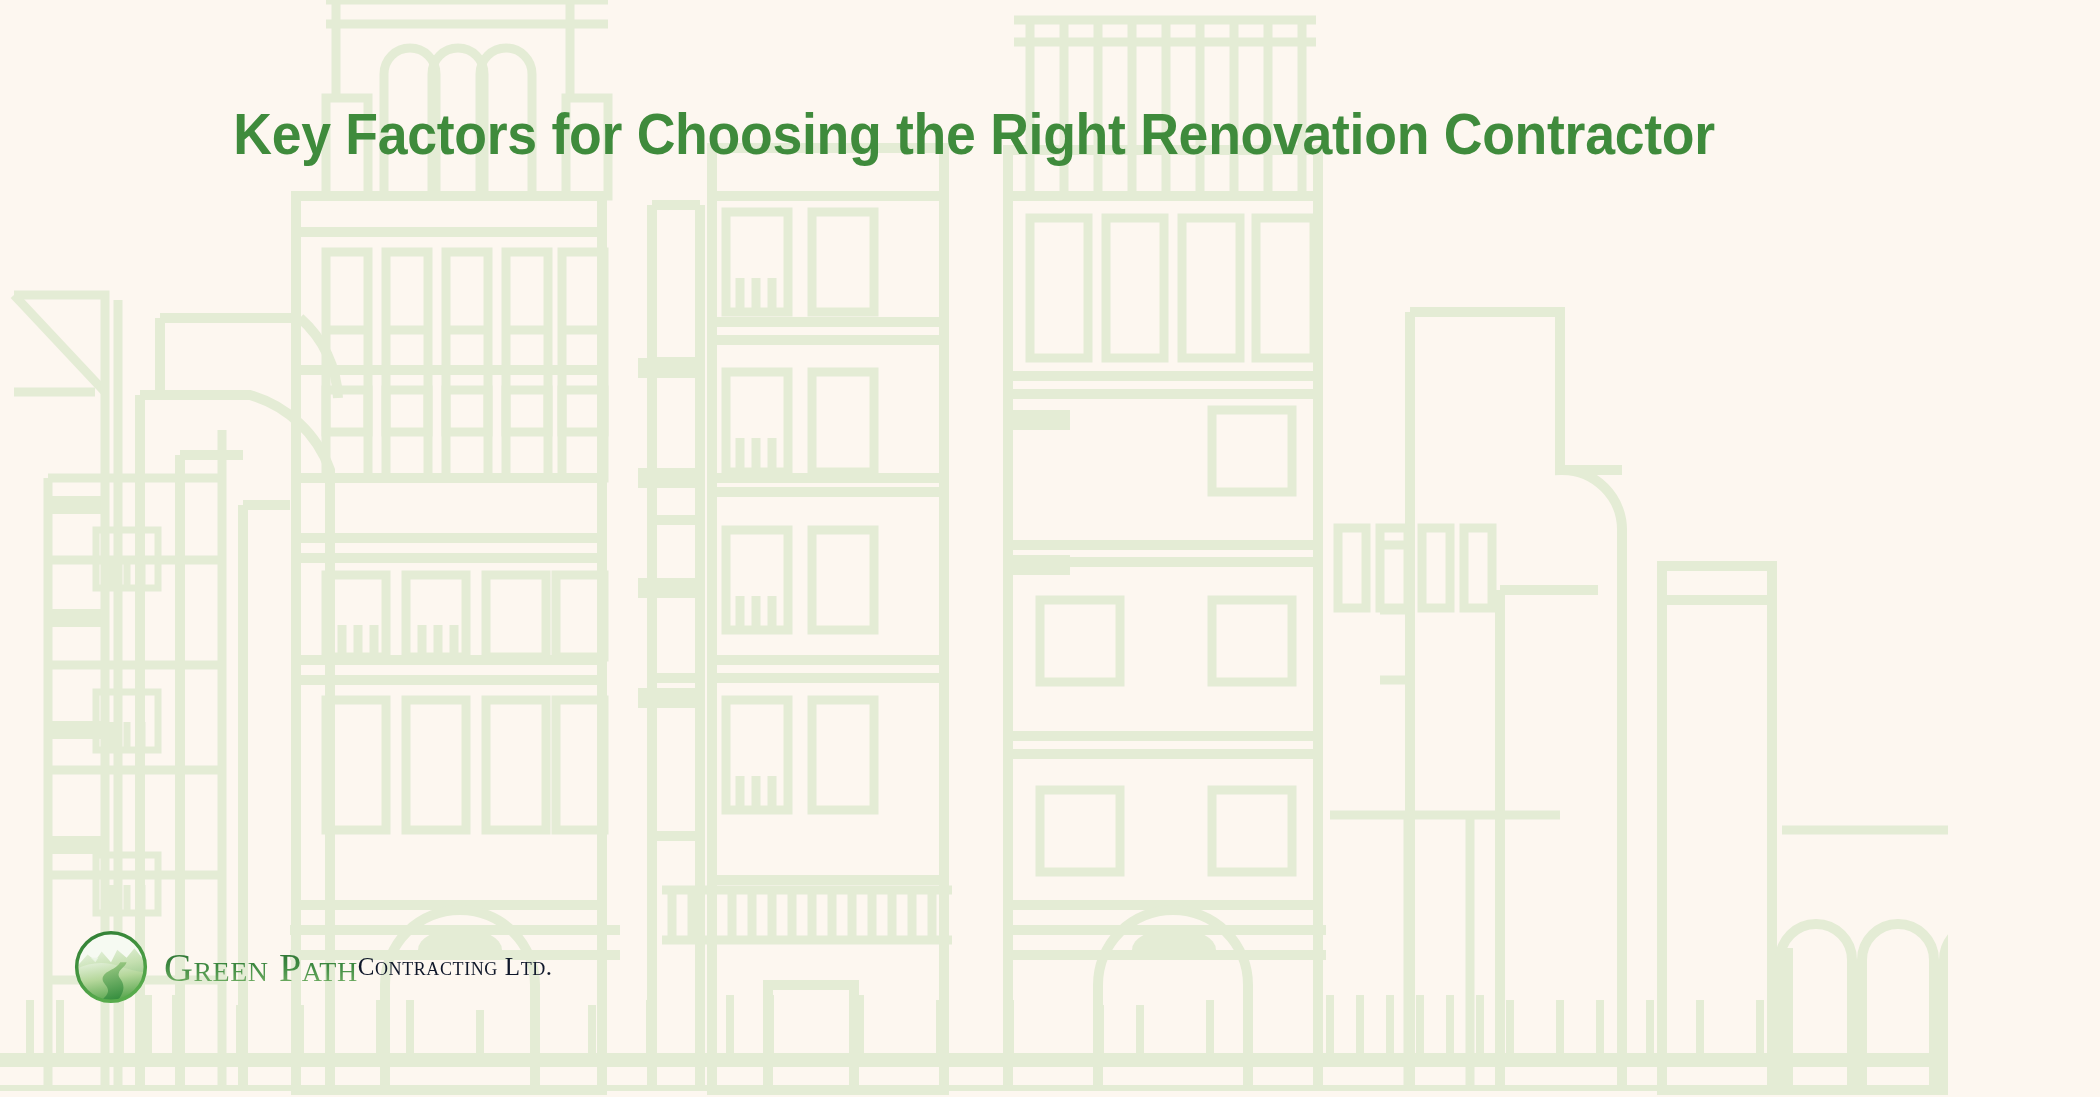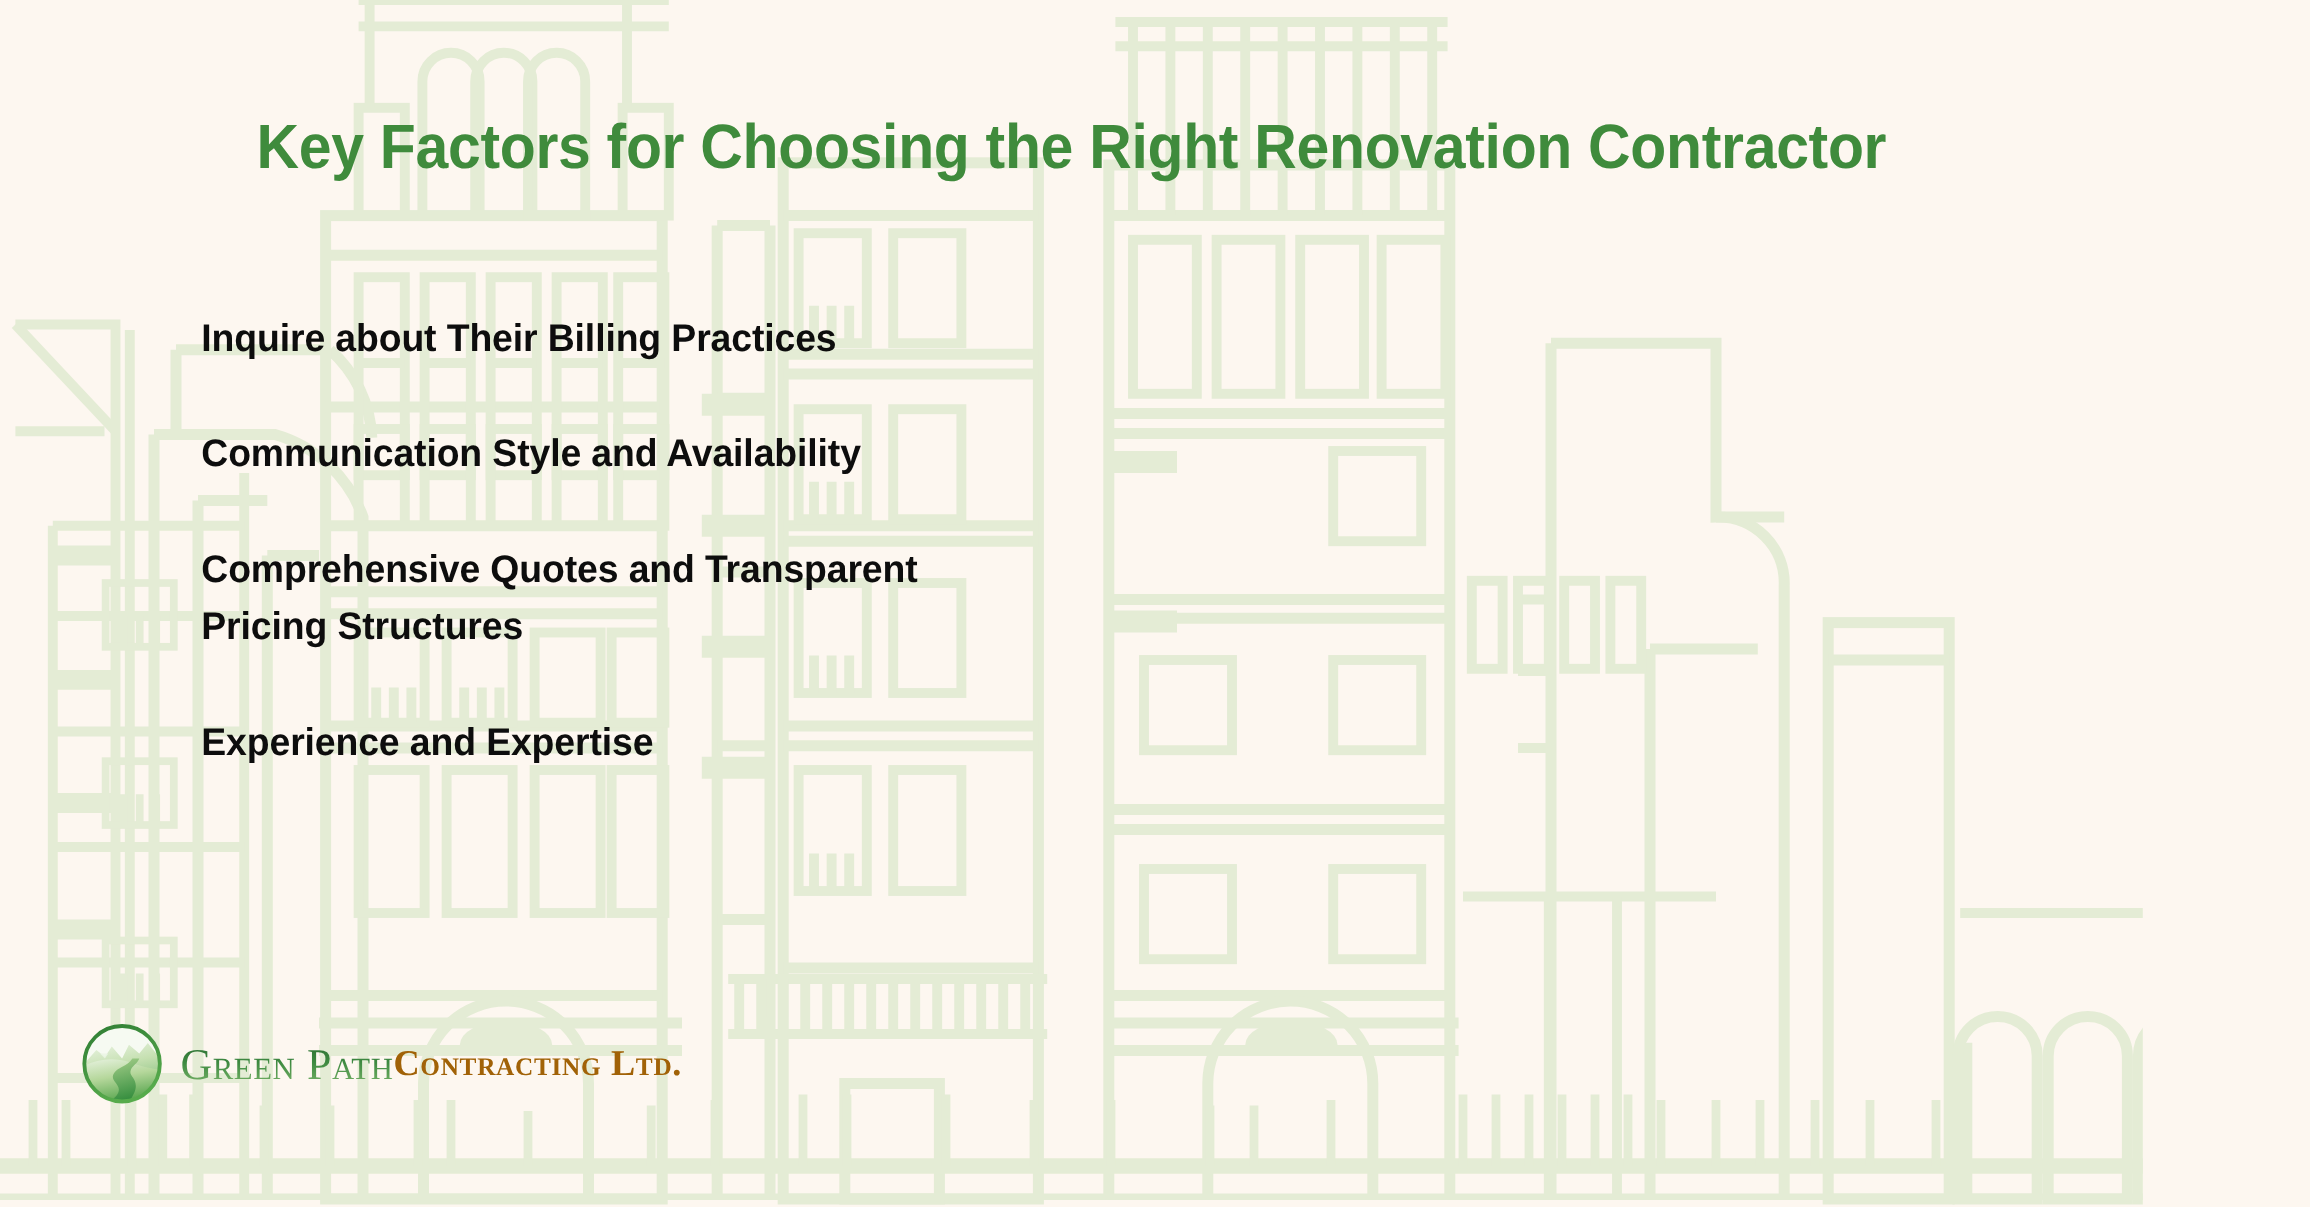--- a/index.html
+++ b/index.html
@@ -110,28 +110,27 @@
     letter-spacing: 0.5px;
     background: linear-gradient(180deg,#2c6e33 0%,#3e8a41 45%,#7bb56a 100%);
     -webkit-background-clip: text;
     background-clip: text;
     color: transparent;
     -webkit-text-fill-color: transparent;
     white-space: nowrap;
   }
   #logo-sub {
     font-family: "Liberation Serif", "DejaVu Serif", serif;
-    font-size: 33px;
+    font-size: 25px;
     line-height: 26px;
     font-variant: small-caps;
     letter-spacing: 0.6px;
-    color: #a16207;
+    color: #0f172a;
     white-space: nowrap;
     margin-top: -2px;
-    font-weight: bold;
   }
 </style>
 </head>
 <body>
 
 <div id="stage">
 
   <svg id="bg-art" viewBox="0 0 2100 1097" preserveAspectRatio="none" aria-hidden="true">
     <g fill="none" stroke="#e4ecd5">
 
@@ -414,26 +413,20 @@
     </g>
   </svg>
 
   <div id="content">
 
     <div id="page-title">Key Factors for Choosing the Right Renovation Contractor</div>
 
     <div id="columns">
 
 
-      <div class="column right">
-        <div class="factor-item">Inquire about Their Billing Practices</div>
-        <div class="factor-item">Communication Style and Availability</div>
-        <div class="factor-item two-line col-right-item-3">Comprehensive Quotes and Transparent Pricing Structures</div>
-        <div class="factor-item">Experience and Expertise</div>
-      </div>
 
     </div>
 
     <div id="logo">
       <svg id="logo-emblem" viewBox="0 0 100 100" aria-hidden="true">
         <defs>
           <linearGradient id="hillGrad" x1="0" y1="0" x2="0.3" y2="1">
             <stop offset="0%" stop-color="#e9f3e2"></stop>
             <stop offset="45%" stop-color="#b5d79b"></stop>
             <stop offset="100%" stop-color="#4ea046"></stop>

